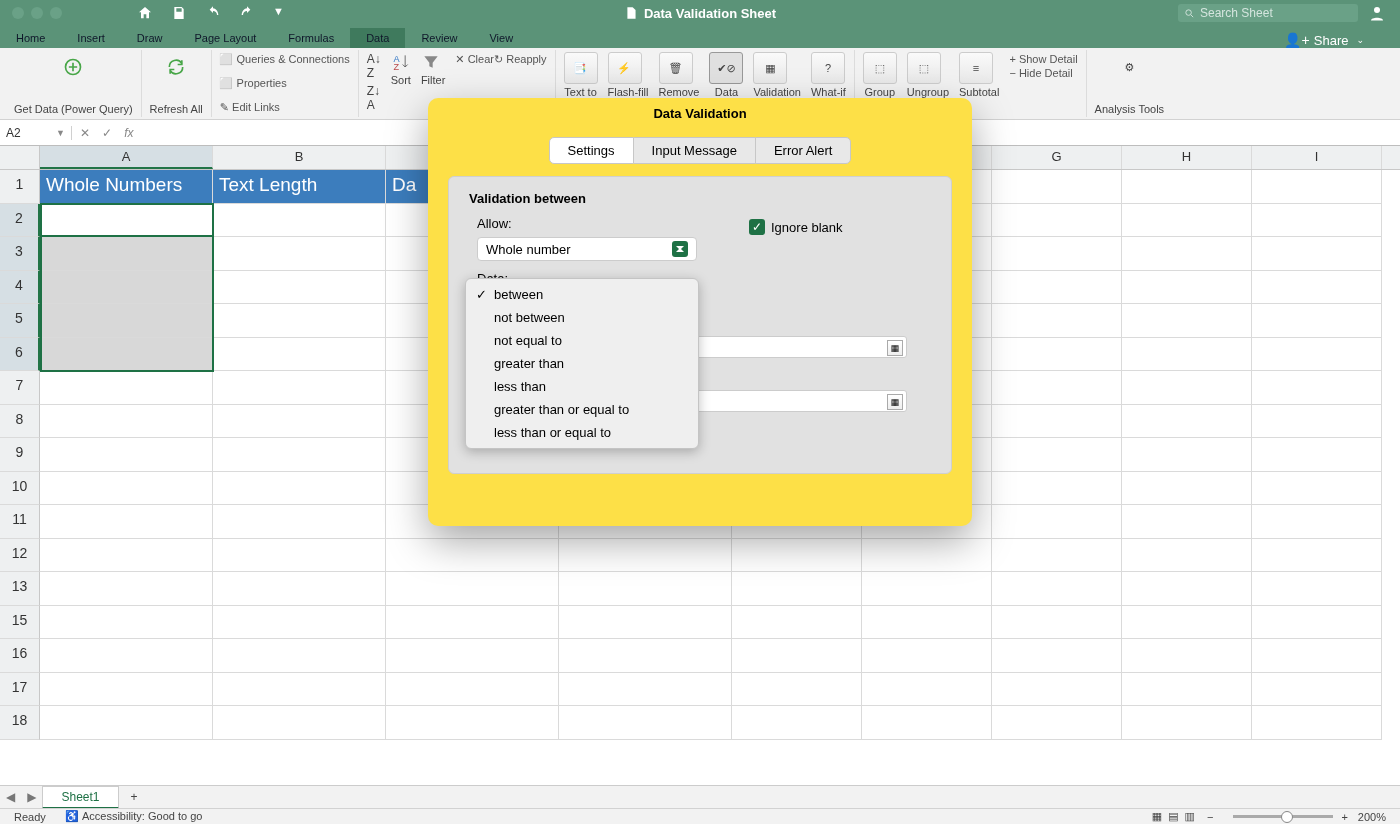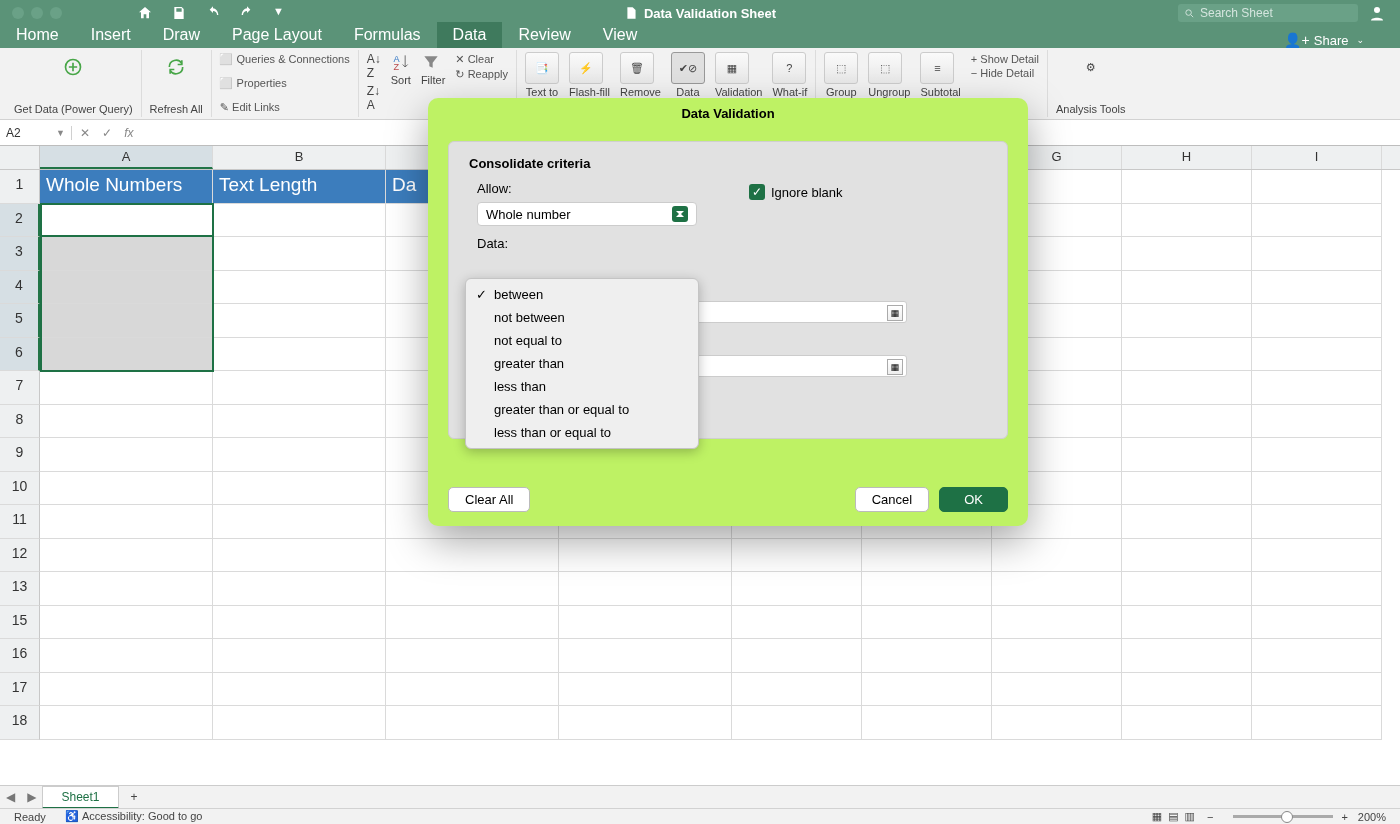--- a/index.html
+++ b/index.html
@@ -6,21 +6,21 @@
     body { width: 1400px; height: 824px; overflow: hidden; background: #fff; position: relative; }
     .title-bar { height: 26px; background: #5b9378; display: flex; align-items: center; position: relative; }
     .traffic-lights { display: flex; gap: 7px; padding-left: 12px; }
     .traffic-lights span { width: 12px; height: 12px; border-radius: 50%; background: #6aa187; }
     .title-tools { display: flex; gap: 18px; margin-left: 75px; }
     .title-tools svg { width: 16px; height: 16px; fill: #fff; }
     .doc-title { position: absolute; left: 50%; transform: translateX(-50%); display: flex; align-items: center; gap: 6px; color: #fff; font-size: 13px; font-weight: 600; }
     .right-box { margin-left: auto; display: flex; align-items: center; gap: 10px; padding-right: 14px; }
     .search-box { width: 180px; height: 18px; background: #6aa187; border-radius: 3px; display: flex; align-items: center; padding: 0 6px; color: #d4e5de; font-size: 12px; gap: 5px;}
     .ribbon-tabs { height: 22px; background: #5b9378; display: flex; align-items: flex-end; position: relative;}
-    .ribbon-tab { padding: 4px 16px; font-size: 16px; color: #ffffff; }
+    .ribbon-tab { padding: 4px 16px; font-size: 11px; color: #0f172a; }
     .ribbon-tab.active { background: #3f7a5d; }
     .share-lbl { margin-left: auto; color: #fff; font-size: 13px; padding-right: 36px; display:flex; align-items:center; gap:4px;}
     .ribbon { height: 72px; background: #f2f2f2; border-bottom: 1px solid #d2d2d2; display: flex; padding: 2px 6px; }
     .rgroup { display: flex; flex-direction: column; align-items: center; justify-content: space-between; padding: 2px 8px; border-right: 1px solid #dcdcdc; font-size: 11px; color: #444; }
     .rgroup .lbl { margin-top: 3px; text-align: center; line-height: 11px; }
     .rgroup-row { display:flex; gap:10px; align-items:flex-start;}
     .ricon { width: 30px; height: 30px; display:flex; align-items:center; justify-content:center; }
     .rsmall { font-size: 11px; color: #555; text-align:left; padding:1px 0;}
     .formula-bar { height: 26px; background: #fff; border-bottom: 1px solid #bdbdbd; display: flex; align-items: center; }
     .name-box { width: 72px; border-right: 1px solid #d0d0d0; padding: 0 6px; font-size: 12px; color:#333; display:flex; align-items:center; justify-content:space-between;}
@@ -39,21 +39,21 @@
     .active-border { position:absolute; border:2px solid #1e7145; pointer-events:none;}
     .sheet-tabs { position:absolute; bottom:16px; left:0; right:0; height:23px; background:#f2f2f2; border-top:1px solid #ccc; display:flex; align-items:center; font-size:12px;}
     .nav-arr { padding:0 6px; color:#777;}
     .sheet-tab { padding:3px 18px; background:#fff; border:1px solid #ccc; border-bottom:2px solid #1e7145; color:#1e7145;}
     .add-tab { padding:3px 12px; color:#444;}
     .status { position:absolute; bottom:0; left:0; right:0; height:16px; background:#f2f2f2; border-top:1px solid #d2d2d2; display:flex; align-items:center; font-size:11px; color:#444; padding:0 14px;}
     .status .spacer{flex:1;}
     .zoom-slider{ width:100px; height:3px; background:#aaa; position:relative; margin:0 8px;}
     .zoom-slider::after{content:''; position:absolute; width:10px; height:10px; background:#fff; border:1px solid #888; border-radius:50%; top:-4px; left:48px;}
     
-    .dialog { position:absolute; top:98px; left:428px; width:600px; height:428px; background:#bef264; border-radius:10px; box-shadow:0 15px 40px rgba(0,0,0,.35);}
+    .dialog { position:absolute; top:98px; left:428px; width:544px; height:428px; background:#fde047; border-radius:10px; box-shadow:0 15px 40px rgba(0,0,0,.35);}
     .dialog-title { text-align:center; font-size:13px; padding:8px; font-weight:600;}
     .seg { display:flex; justify-content:center; margin-top:8px;}
     .seg-btn { padding:5px 18px; font-size:13px; background:#e8e8e8; border:1px solid #c7c7c7;}
     .seg-btn:first-child{border-radius:5px 0 0 5px; background:#fff;}
     .seg-btn:nth-child(2){border-left:0;border-right:0;}
     .seg-btn:last-child{border-radius:0 5px 5px 0;}
     .panel { margin:12px 20px; background:#e1e1e1; border:1px solid #cfcfcf; border-radius:6px; height:298px; padding:14px 20px; position:relative;}
     .panel h4{font-size:13px; font-weight:600;}
     .form-label{font-size:13px; margin-top:10px; margin-left:8px;}
     .select-box{ margin-top:6px; margin-left:8px; width:220px; height:24px; background:#fff; border:1px solid #ccc; border-radius:4px; padding:2px 8px; font-size:13px; display:flex; justify-content:space-between; align-items:center;}
@@ -176,21 +176,21 @@
             <path d="M17 4v14l-3-3m3 3l3-3" stroke="#555" fill="none"></path>
           </svg>
           <div class="lbl">Sort</div>
         </div>
       <div style="text-align:center;">
           <svg class="sm-icon" viewBox="0 0 24 24">
             <path d="M4 5h16l-6 8v6l-4-2v-4z" fill="#888"></path>
           </svg>
           <div class="lbl">Filter</div>
         </div>
-      <div style="display:flex;flex-direction:column;">
+      <div style="display:flex;flex-direction:row;">
         <div class="rsmall">✕ <span>Clear</span></div>
         <div class="rsmall">↻ <span>Reapply</span></div>
       </div>
     </div>
   </div>
   <div class="rgroup">
     <div class="rgroup-row">
       <div style="text-align:center;">
           <div class="icon-box">📑</div>
           <div class="lbl">Text to</div>
@@ -494,47 +494,47 @@
   <span style="margin:0 6px;">▤</span>
   <span>▥</span>
   <span style="margin:0 12px;">−</span>
   <div class="zoom-slider"></div>
   <span>+</span>
   <span style="margin-left:10px;">200%</span>
 </div>
 
 <div class="dialog">
   <div class="dialog-title">Data Validation</div>
+  <div class="seg">
+    <div class="seg-btn">Settings</div>
+    <div class="seg-btn">Input Message</div>
+    <div class="seg-btn">Error Alert</div>
+  </div>
   <div class="panel">
-    <h4>Consolidate criteria</h4>
+    <h4>Validation between</h4>
     <div class="form-label">Allow:</div>
     <div class="select-box">
       <span>Whole number</span>
         <span class="sel-caret"></span>
     </div>
     <div class="check-row">
       <div class="checkbox">✓</div>
         <span>Ignore blank</span>
     </div>
     <div class="form-label">Data:</div>
     <div class="select-box" style="visibility:hidden;height:24px;"></div>
     <div style="height:16px;"></div>
     <div class="range-input">
         <div class="range-btn">▦</div>
       </div>
     <div style="height:28px;"></div>
     <div class="range-input">
         <div class="range-btn">▦</div>
       </div>
     <div class="apply-text">cells with the same settings</div>
-  </div>
-  <div class="dlg-btns">
-    <button class="btn">Clear All</button>
-    <button class="btn cancel">Cancel</button>
-    <button class="btn ok">OK</button>
   </div>
 </div>
 
 <div class="dd">
   <div class="dd-item checked">between</div>
   <div class="dd-item">not between</div>
   <div class="dd-item">not equal to</div>
   <div class="dd-item">greater than</div>
   <div class="dd-item">less than</div>
   <div class="dd-item">greater than or equal to</div>

